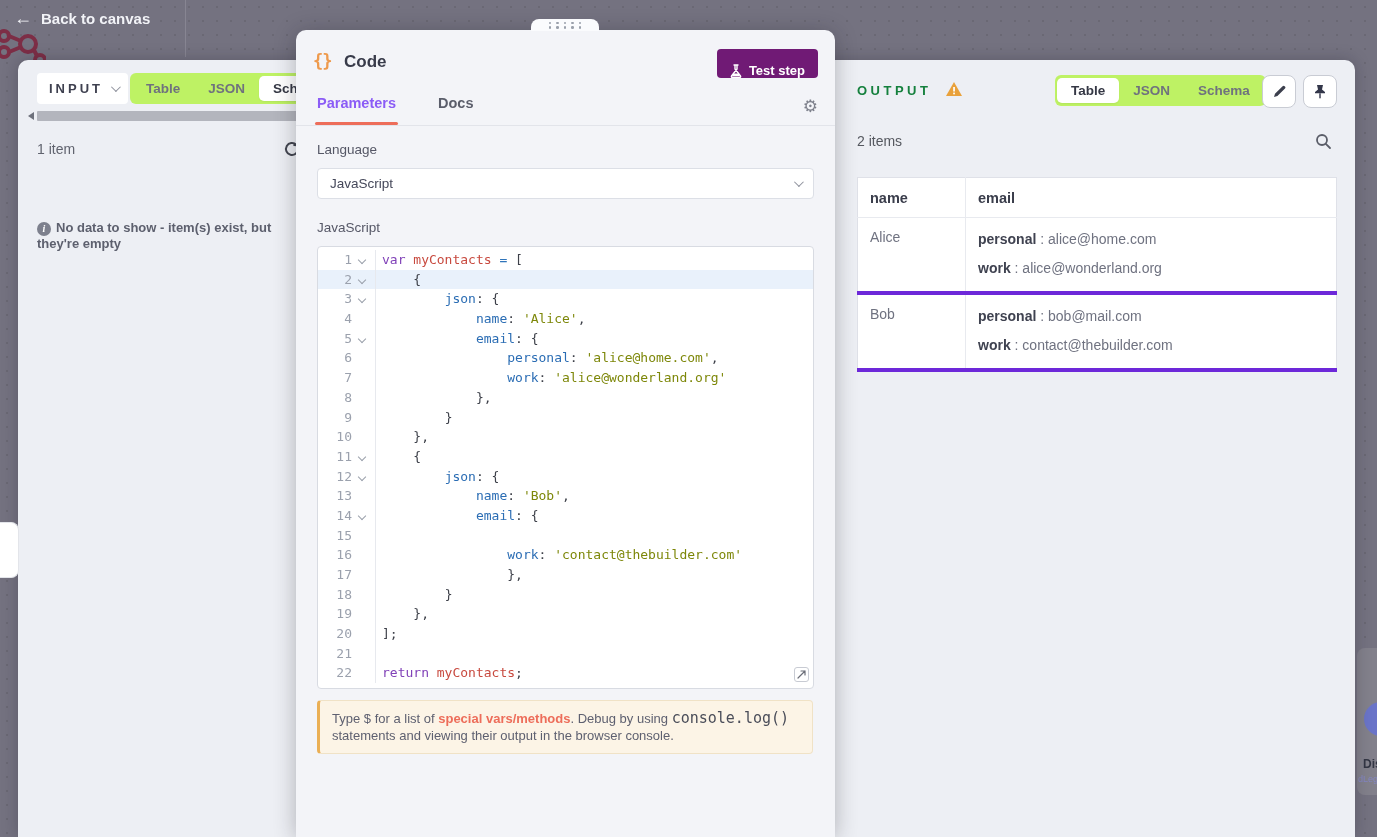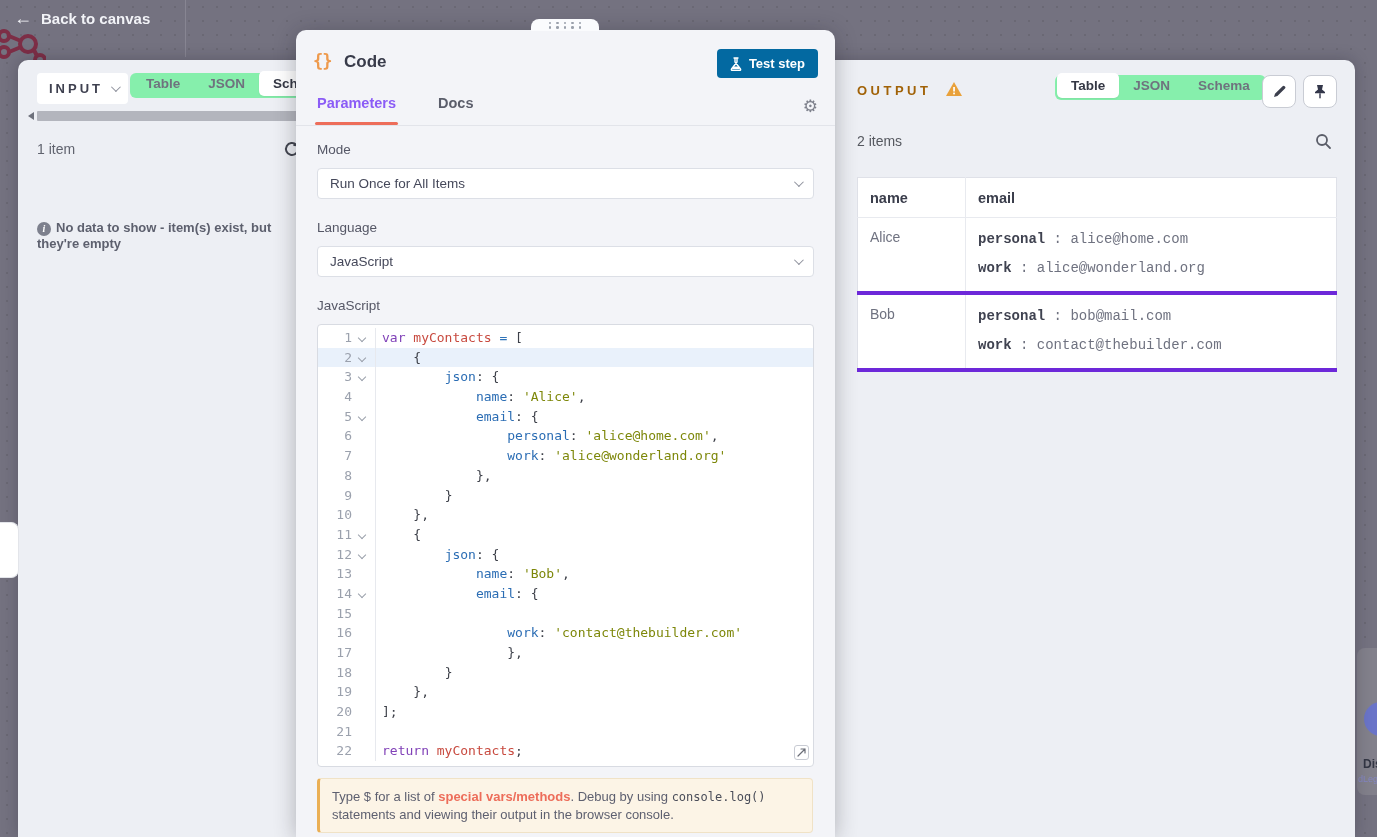--- a/index.html
+++ b/index.html
@@ -24,21 +24,21 @@
   .node-label-1 { position:absolute; left:6px; top:109px; font-size:12px; font-weight:bold; color:#333644; }
   .node-label-2 { position:absolute; left:1px; top:126px; font-size:9px; color:#8486c2; }
   
   .panel-wrap { position:absolute; left:18px; top:60px; width:1337px; height:777px;
                 background:#edeff4; border-radius:10px 10px 0 0; box-shadow:0 0 16px rgba(20,20,30,.25); z-index:2; }
   .left-handle { position:absolute; left:0; top:522px; width:19px; height:56px; background:#ffffff;
                  border:1px solid #e3e5ea; border-left:none; border-radius:0 8px 8px 0; z-index:4; }
   
   .chev { display:inline-block; width:7px; height:7px; border-right:1.6px solid #8f929d;
           border-bottom:1.6px solid #8f929d; transform:rotate(45deg) translateY(-2px); }
-  .pill-tabs { display:flex; align-items:flex-end; background:#86efac; border-radius:6px; padding:2px; height:25px; }
+  .pill-tabs { display:flex; align-items:center; background:#bef264; border-radius:6px; padding:2px; height:31px; }
   .pill-tab { padding:5px 14px; font-size:13.5px; font-weight:bold; color:#6f727e; border-radius:5px; cursor:pointer; white-space:nowrap; }
   .pill-tab.active { background:#ffffff; color:#353845; box-shadow:0 1px 2px rgba(0,0,0,.06); }
   
   .input-area { position:absolute; left:0; top:0; width:280px; height:100%; }
   .input-pill { position:absolute; left:19px; top:13px; height:31px; background:#fff; border-radius:4px;
                 display:flex; align-items:center; gap:8px; padding:0 10px 0 12px; cursor:pointer; }
   .input-pill .lbl { font-size:13px; font-weight:bold; letter-spacing:3px; color:#3f4150; }
   .input-tabs { position:absolute; left:112px; top:13px; }
   .hscroll { position:absolute; left:10px; top:50px; width:272px; height:11px; display:flex; align-items:center; }
   .hscroll .larr { width:0; height:0; border-top:4px solid transparent; border-bottom:4px solid transparent;
@@ -46,51 +46,51 @@
   .hscroll .thumb { flex:1; height:10px; background:#b3b5bd; border-radius:1px; }
   .input-count { position:absolute; left:19px; top:81px; font-size:14px; color:#60636e; }
   .refresh-ic { position:absolute; left:265px; top:80px; }
   .input-notice { position:absolute; left:19px; top:124px; width:248px; font-size:13px; font-weight:bold;
                   color:#5d606e; line-height:16px;margin-top:36px; }
   .info-ic { display:inline-block; width:14px; height:14px; border-radius:50%; background:#7d808d; color:#fff;
              font-size:10px; font-weight:bold; text-align:center; line-height:14px; margin-right:5px;
              font-family:"Liberation Serif",serif; font-style:italic; }
   
   .output-area { position:absolute; left:827px; top:0; width:510px; height:100%; }
-  .out-title { position:absolute; left:12px; top:23px; font-size:13px; font-weight:bold; letter-spacing:3.5px; color:#a16207; }
+  .out-title { position:absolute; left:12px; top:23px; font-size:13px; font-weight:bold; letter-spacing:3.5px; color:#15803d; }
   .warn-ic { position:absolute; left:100px; top:21px; }
   .out-tabs { position:absolute; left:210px; top:15px; }
   .icon-btn { position:absolute; top:15px; width:34px; height:33px; background:#fff; border:1px solid #c9ccd4;
               border-radius:8px; display:flex; align-items:center; justify-content:center; cursor:pointer; }
   .btn-edit { left:417px; } .btn-pin { left:458px; }
   .out-count { position:absolute; left:12px; top:73px; font-size:14px; color:#55585f; }
   .search-ic { position:absolute; left:470px; top:73px; cursor:pointer; }
   .out-table { position:absolute; left:12px; top:117px; width:480px; background:#fff;
                border:1px solid #dfe1e8; border-collapse:collapse; font-size:14px; }
   .out-table th { text-align:left; font-size:14.5px; font-weight:bold; color:#3a3d4b; padding:10px 12px; height:40px;
                   border-bottom:1px solid #e8eaef; }
   .out-table td { vertical-align:top; padding:11px 12px; color:#6f7280; border-bottom:4px solid #6d28d9; }
   .out-table th + th, .out-table td + td { border-left:1px solid #e8eaef; }
   .col-name { width:108px; }
-  .email-line { margin-bottom:9px; line-height:20px;font-family:Liberation Mono, monospace; }
+  .email-line { margin-bottom:9px; line-height:20px; }
   .email-line:last-child { margin-bottom:2px; }
   .email-key { font-weight:bold; color:#3f4250; }
   
   .modal { position:absolute; left:296px; top:30px; width:539px; height:807px; background:#f3f4f8;
            border-radius:10px 10px 0 0; box-shadow:0 2px 22px rgba(25,25,35,.30); z-index:10; }
   .drag-tab { position:absolute; left:235px; top:-11px; width:68px; height:12px; background:#fafbfd;
               border-radius:8px 8px 0 0; display:flex; align-items:center; justify-content:center; cursor:grab; }
   .drag-dots { display:grid; grid-template-columns:repeat(5,1fr); gap:2px 5px; }
   .drag-dots i { width:2.5px; height:2.5px; background:#9aa0ab; border-radius:50%; }
   .modal-header { position:relative; height:96px; border-bottom:1px solid #e2e4ea; }
   .node-icon { position:absolute; left:17px; top:21px; font-size:17px; font-weight:bold; color:#ee9a4d;
                font-family:"DejaVu Sans Mono",monospace; letter-spacing:-1px; }
   .node-title { position:absolute; left:48px; top:22px; font-size:17px; font-weight:bold; color:#383b4a; }
-  .test-btn { position:absolute; right:17px; top:19px; height:29px; background:#0369a1; border:none; border-radius:4px;
-              color:#fff; font-size:13px; font-weight:bold; display:flex; align-items:center; gap:7px;
+  .test-btn { position:absolute; right:17px; top:19px; height:29px; background:#701a75; border:none; border-radius:4px;
+              color:#fff; font-size:13px; font-weight:bold; display:flex; align-items:flex-end; gap:7px;
               padding:0 13px; cursor:pointer; font-family:inherit; }
   .modal-tabs { position:absolute; left:21px; bottom:0; display:flex; gap:42px; }
   .modal-tab { font-size:14.5px; font-weight:bold; color:#5b5e6b; padding-bottom:14px; cursor:pointer; position:relative; }
   .modal-tab.active { color:#8b5cf6; }
   .modal-tab.active::after { content:""; position:absolute; left:-2px; right:-2px; bottom:0; height:3px;
                              background:#ed6d5a; border-radius:2px; }
   .gear { position:absolute; right:17px; bottom:10px; font-size:17px; color:#7e818c; cursor:pointer; line-height:1; }
   .modal-body { position:relative; padding:16px 21px 0 21px; }
   .field { margin-bottom:21px; }
   .field-label { font-size:13.5px; color:#555766; margin-bottom:11px; }
@@ -107,21 +107,21 @@
                     border-bottom:1.4px solid #9aa0ab; transform:rotate(45deg); }
   .code-txt { padding-left:6px; white-space:pre; color:#3d4049; }
   .tk-k { color:#8142b8; } .tk-v { color:#c84a3f;margin-top:8px; } .tk-o { color:#2f74ba; }
   .tk-p { color:#2b6db4; } .tk-s { color:#7d8709; } .tk-t { color:#3d4049; }
   .resize-handle { position:absolute; right:4px; bottom:6px; width:15px; height:15px; background:#fff;
                    border:1px solid #c8cbd3; border-radius:3px; display:flex; align-items:center; justify-content:center; cursor:nwse-resize; }
   
   .hint { margin-top:11px; background:#fcf4e6; border:1px solid #f0e2c6; border-left:3px solid #eaaf55;
           border-radius:4px; padding:9px 12px; font-size:13px; color:#5e6070; line-height:17px; width:496px; }
   .hint a { color:#ed6d5a; font-weight:bold; text-decoration:none; cursor:pointer; }
-  .hint code { font-family:"DejaVu Sans Mono",monospace; font-size:12px; color:#4a4d59; }
+  .hint code { font-family:"DejaVu Sans Mono",monospace; font-size:15px; color:#4a4d59; }
   svg { display:block; }
 </style>
 </head>
 <body>
 
 <div class="back">
   <span class="arrow">←</span>
   <span>Back to canvas</span>
 </div>
 <div class="canvas-logo">
@@ -262,27 +262,20 @@
     </button>
     <div class="modal-tabs" id="modal-tabs">
         <div class="modal-tab active">Parameters</div>
         <div class="modal-tab">Docs</div>
       </div>
     <span class="gear">⚙</span>
   </div>
 
   <div class="modal-body">
     <div class="field">
-      <div class="field-label">Mode</div>
-      <div class="select">
-        <span>Run Once for All Items</span>
-        <span class="chev"></span>
-      </div>
-    </div>
-    <div class="field">
       <div class="field-label">Language</div>
       <div class="select">
         <span>JavaScript</span>
         <span class="chev"></span>
       </div>
     </div>
 
     <div class="field-label">JavaScript</div>
     <div class="editor" id="code-editor">
       <div class="code-row">

